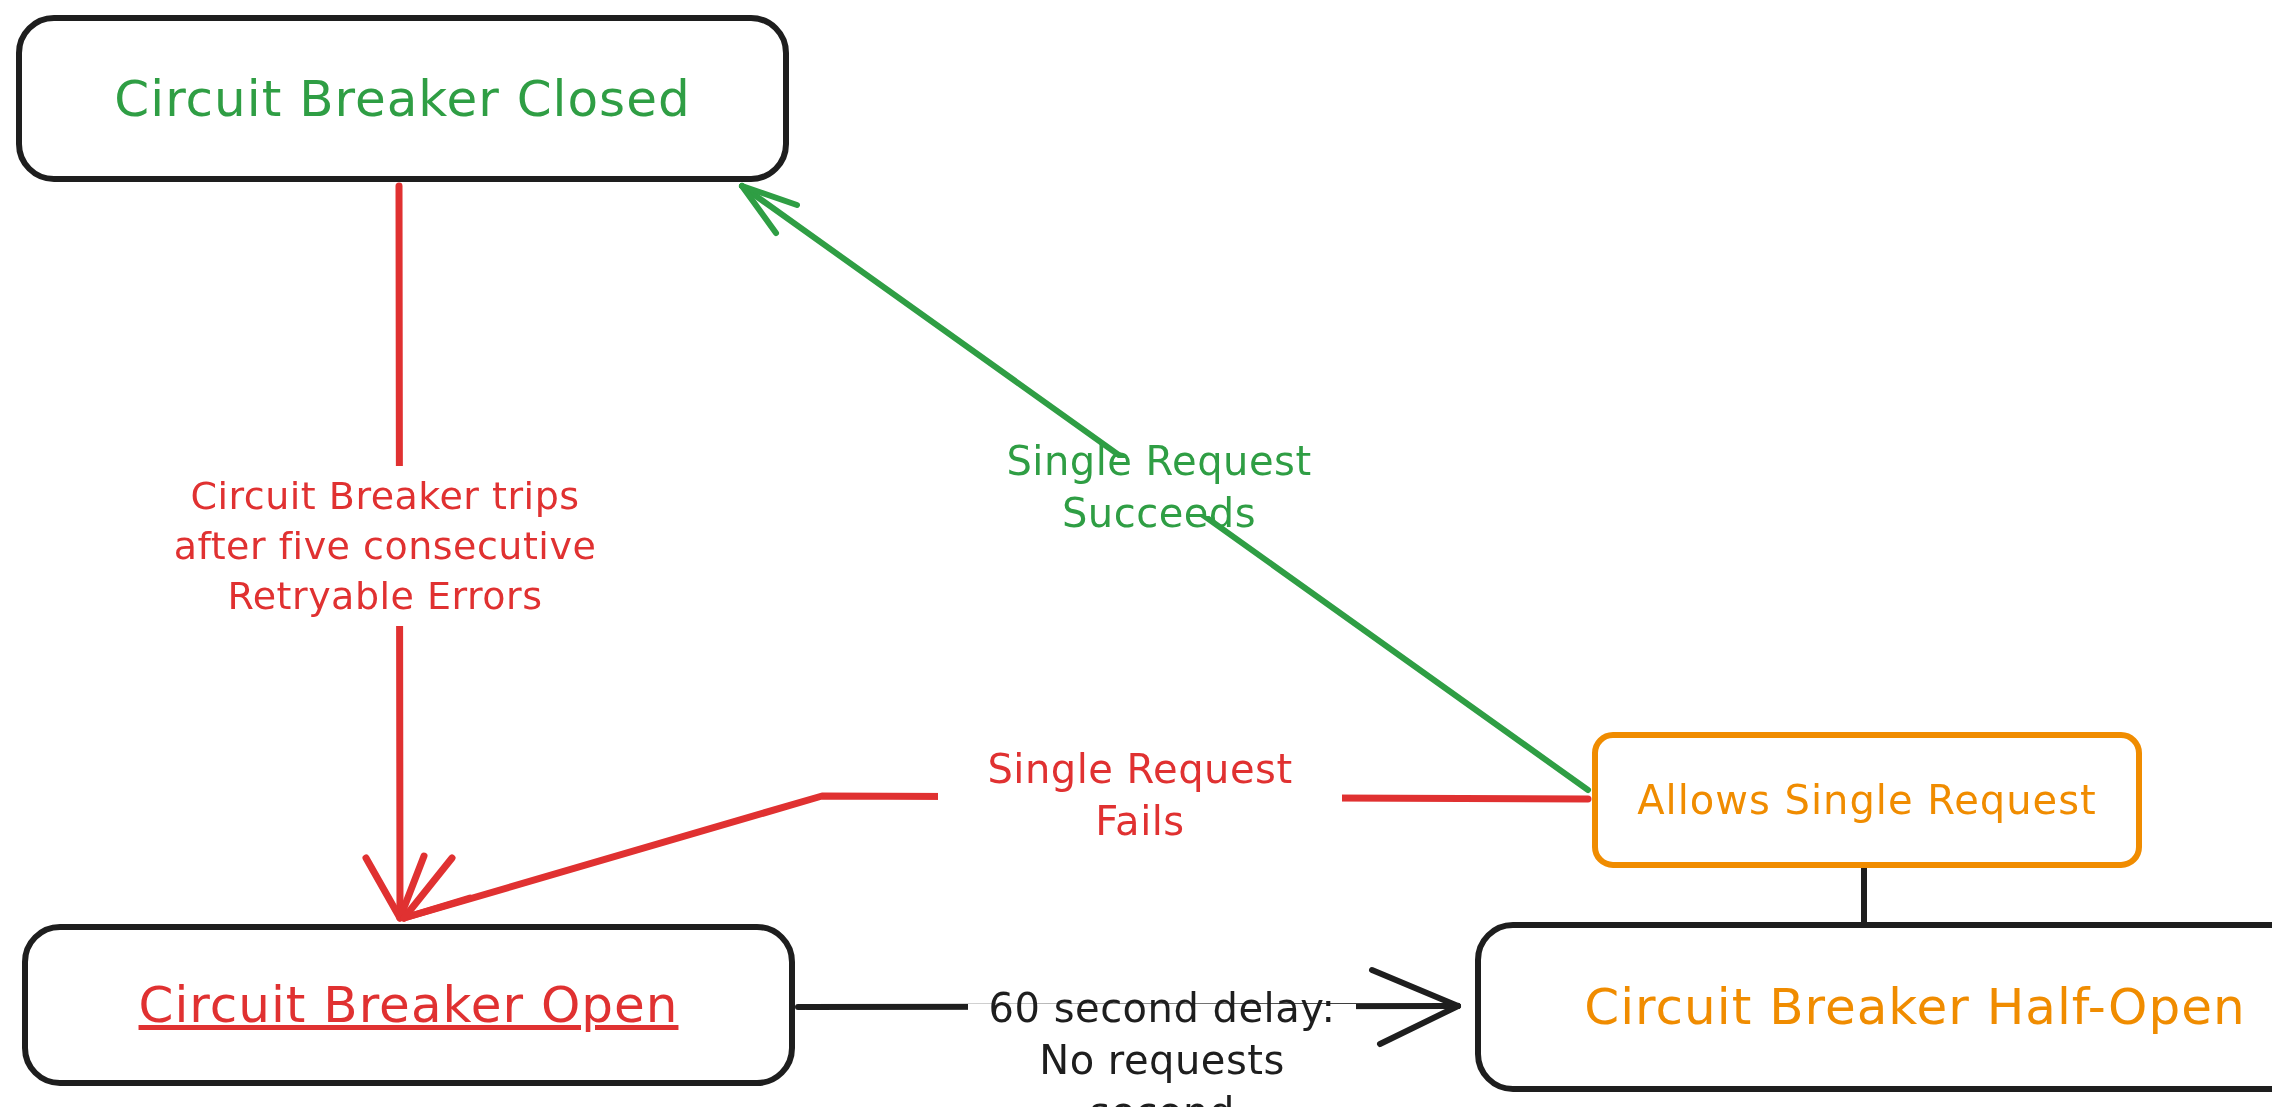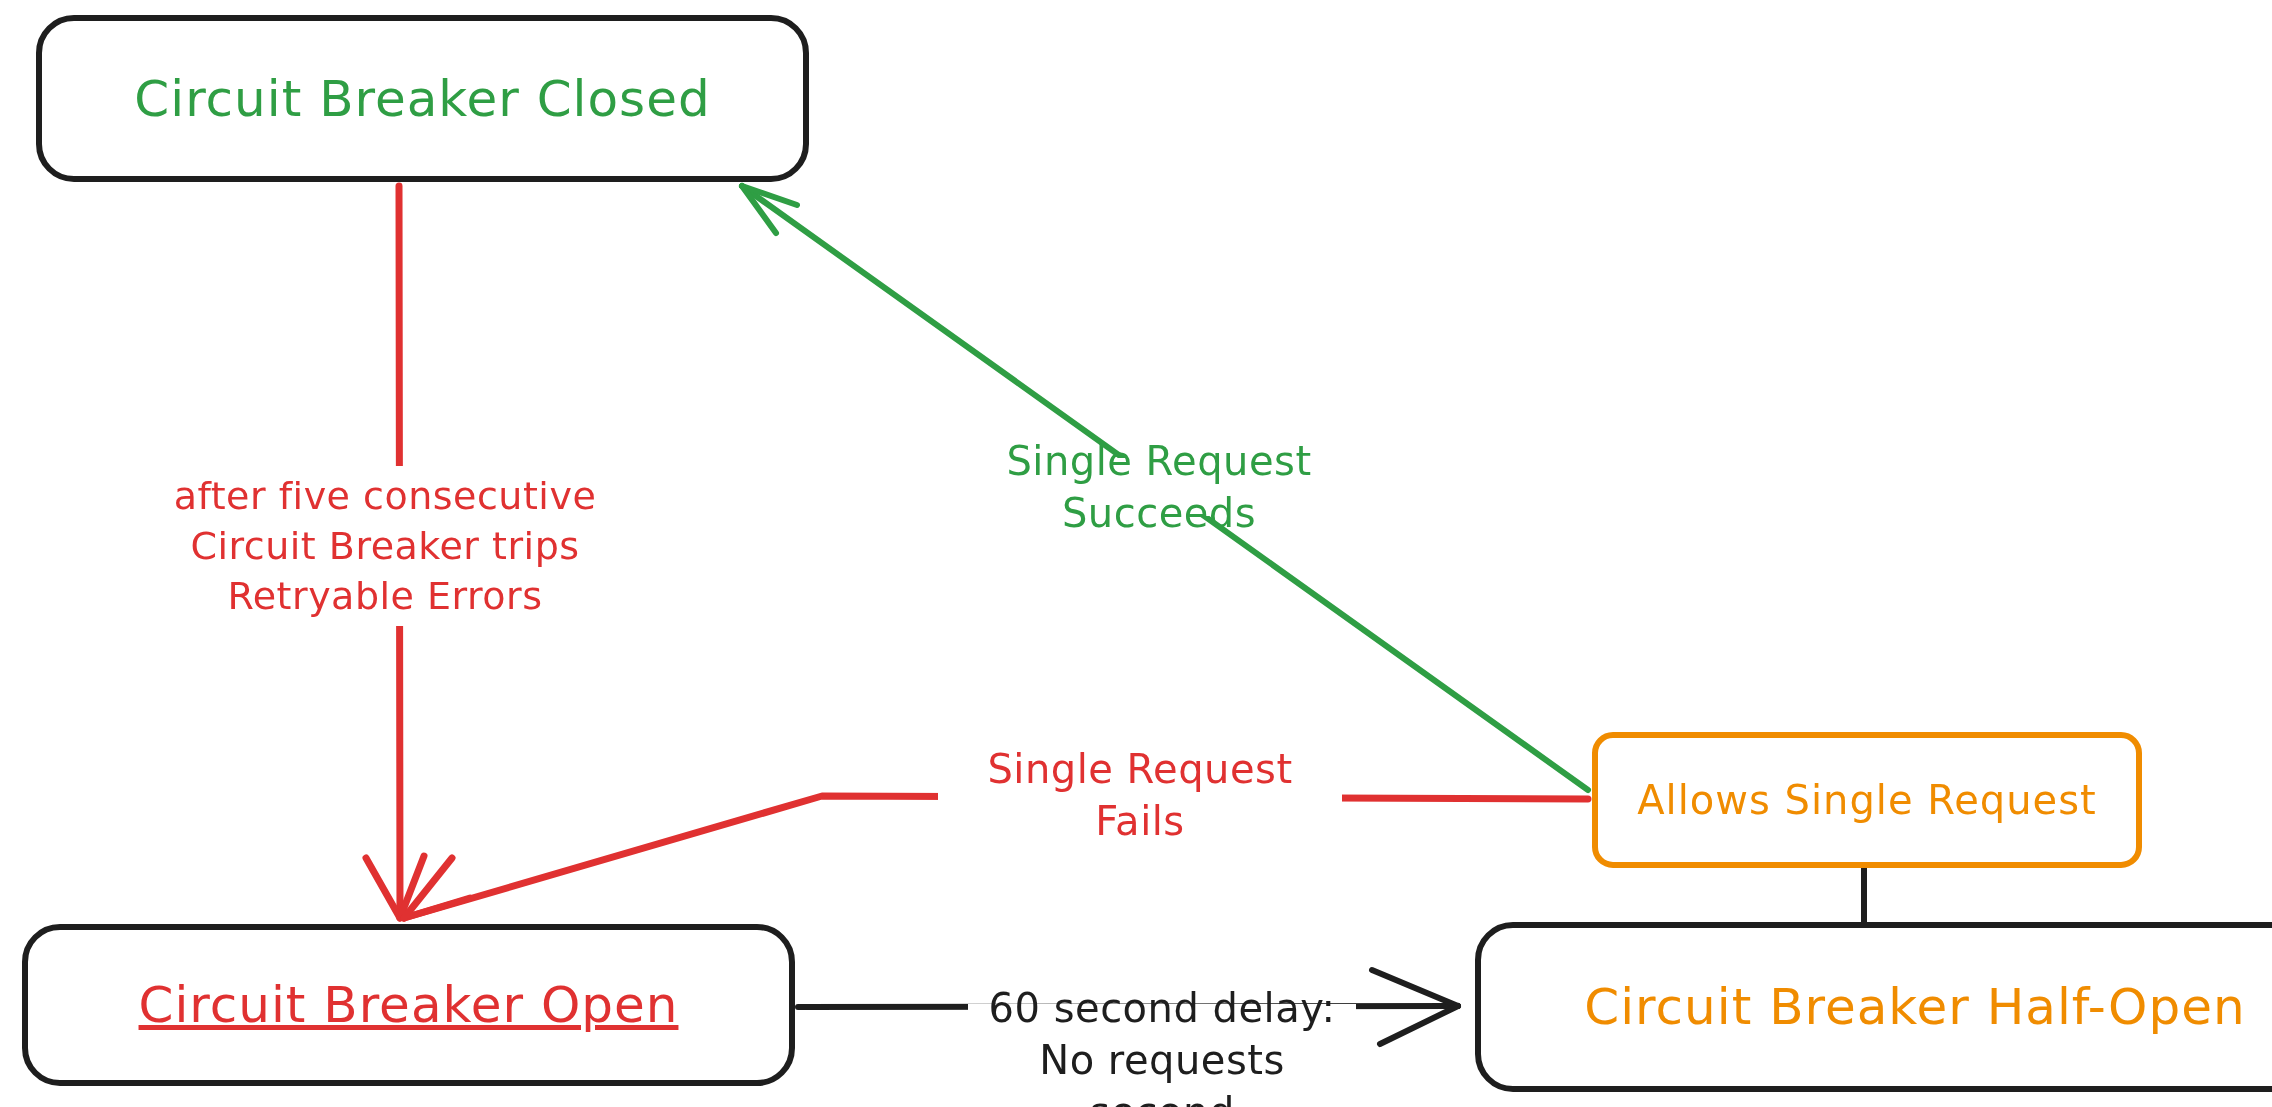--- a/index.html
+++ b/index.html
@@ -15,21 +15,21 @@
     position:absolute;
     background:#ffffff;
     border:6px solid #1e1e1e;
     border-radius:38px;
     display:flex;align-items:center;justify-content:center;
     text-align:center;
     box-sizing:border-box;
     font-size:50px;
     letter-spacing:1px;
   }
-  .node.closed{left:36px;top:15px;width:773px;height:167px;color:#2f9e44;}
+  .node.closed{left:16px;top:15px;width:773px;height:167px;color:#2f9e44;}
   .node.open{left:22px;top:924px;width:773px;height:162px;color:#e03131;text-decoration:underline;}
   .node.halfopen{left:1475px;top:922px;width:880px;height:170px;color:#f08c00;}
   .node.allows{
     left:1592px;top:732px;width:550px;height:136px;
     border:6px solid #f08c00;border-radius:21px;
     color:#f08c00;font-size:40px;
   }
   .edge-label{
     position:absolute;
     background:#ffffff;
@@ -90,22 +90,22 @@
 
   <div class="node halfopen">
     <span>Circuit Breaker Half-Open</span>
   </div>
 
   <div class="node allows">
     <span>Allows Single Request</span>
   </div>
 
   <div class="edge-label trip">
+    <span>Circuit Breaker trips</span>
     <span>after five consecutive</span>
-    <span>Circuit Breaker trips</span>
     <span>Retryable Errors</span>
   </div>
 
   <div class="edge-label fail">
     <span>Single Request Fails</span>
   </div>
 
   <div class="edge-label succeed">
     <span>Single Request Succeeds</span>
   </div>

